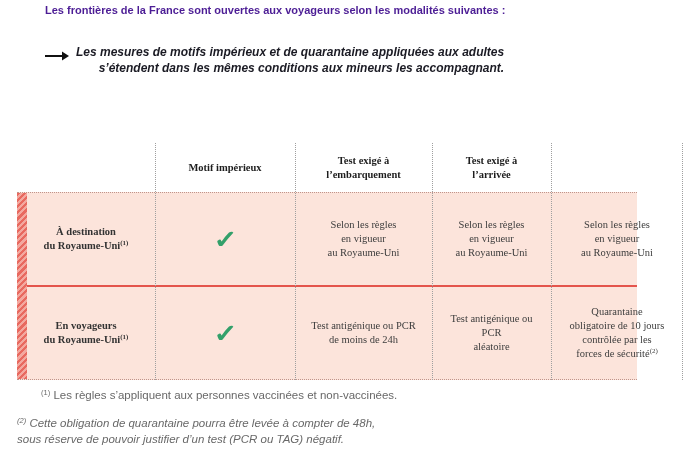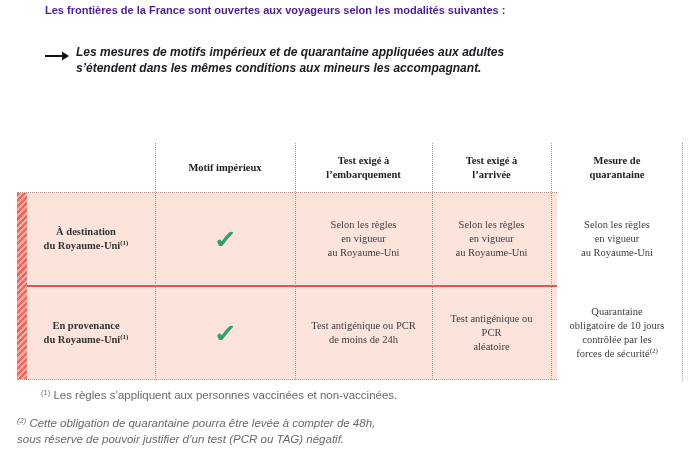--- a/index.html
+++ b/index.html
@@ -6,21 +6,21 @@
   body{
     width:695px;height:452px;background:#ffffff;position:relative;overflow:hidden;
     font-family:"Liberation Sans","DejaVu Sans",sans-serif;
     -webkit-font-smoothing:antialiased;
   }
   .page-title{
     position:absolute;left:45px;top:4px;width:640px;
     font-size:11px;font-weight:bold;color:#4c1d95;line-height:1.25;
   }
   .intro-note{
-    position:absolute;left:45px;top:44px;display:flex;align-items:flex-start;gap:7px;
+    position:absolute;left:45px;top:44px;display:flex;align-items:flex-start;gap:7px;text-align:right;
   }
   .arrow-icon{flex:0 0 auto;margin-top:3px;}
   .intro-note-text{
     font-size:12px;font-weight:bold;font-style:italic;color:#1b1b24;
     line-height:1.35;white-space:pre-line;
   }
   .rules-table{
     position:absolute;left:17px;top:143px;width:666px;height:237px;font-family:Liberation Serif, serif;
   }
   .vline{
@@ -30,21 +30,21 @@
   .thead{
     position:absolute;left:0;top:0;width:666px;height:49px;
     display:grid;grid-template-columns:138px 140px 137px 119px 132px;
   }
   .hcell{
     display:flex;align-items:center;justify-content:center;text-align:center;
     font-size:10.5px;font-weight:bold;color:#1d1d1d;line-height:1.3;white-space:pre-line;
     padding:0 6px;
   }
   .tbody{
-    position:absolute;left:0;top:49px;width:540px;height:188px;
+    position:absolute;left:0;top:49px;width:620px;height:188px;
     background:#fce4db;
     border-top:1px dotted #c0948a;border-bottom:1px dotted #c0948a;
     box-sizing:border-box;
   }
   .hatch-band{
     position:absolute;left:0;top:0;bottom:0;width:10px;z-index:2;
     background:repeating-linear-gradient(135deg,#e8695f 0,#e8695f 2.2px,#f3a89f 2.2px,#f3a89f 4.4px);
   }
   .trow{
     height:92px;display:grid;grid-template-columns:138px 140px 137px 119px 132px;
@@ -96,22 +96,20 @@
   <div class="vline vl4"></div>
   <div class="vline vl5"></div>
 
   <div class="thead">
     <div class="hcell"></div>
     <div class="hcell">Motif impérieux</div>
     <div class="hcell">Test exigé à
 l’embarquement</div>
     <div class="hcell">Test exigé à
 l’arrivée</div>
-    <div class="hcell">Mesure de
-quarantaine</div>
   </div>
 
   <div class="tbody">
     <div class="hatch-band"></div>
 
     <div class="trow">
       <div class="cell label-cell">
         <div class="txt"><span style="white-space:pre-line;">À destination
 du Royaume-Uni</span><span class="sup">(1)</span></div>
       </div>
@@ -130,21 +128,21 @@
       </div>
       <div class="cell">
         <div class="txt"><span style="white-space:pre-line;">Selon les règles
 en vigueur
 au Royaume-Uni</span><span class="sup"></span></div>
       </div>
     </div>
 
     <div class="trow second">
       <div class="cell label-cell">
-        <div class="txt"><span style="white-space:pre-line;">En provenance
+        <div class="txt"><span style="white-space:pre-line;">En voyageurs
 du Royaume-Uni</span><span class="sup">(1)</span></div>
       </div>
       <div class="cell">
         <span class="check">✓</span>
       </div>
       <div class="cell">
         <div class="txt"><span style="white-space:pre-line;">Test antigénique ou PCR
 de moins de 24h</span><span class="sup"></span></div>
       </div>
       <div class="cell">

